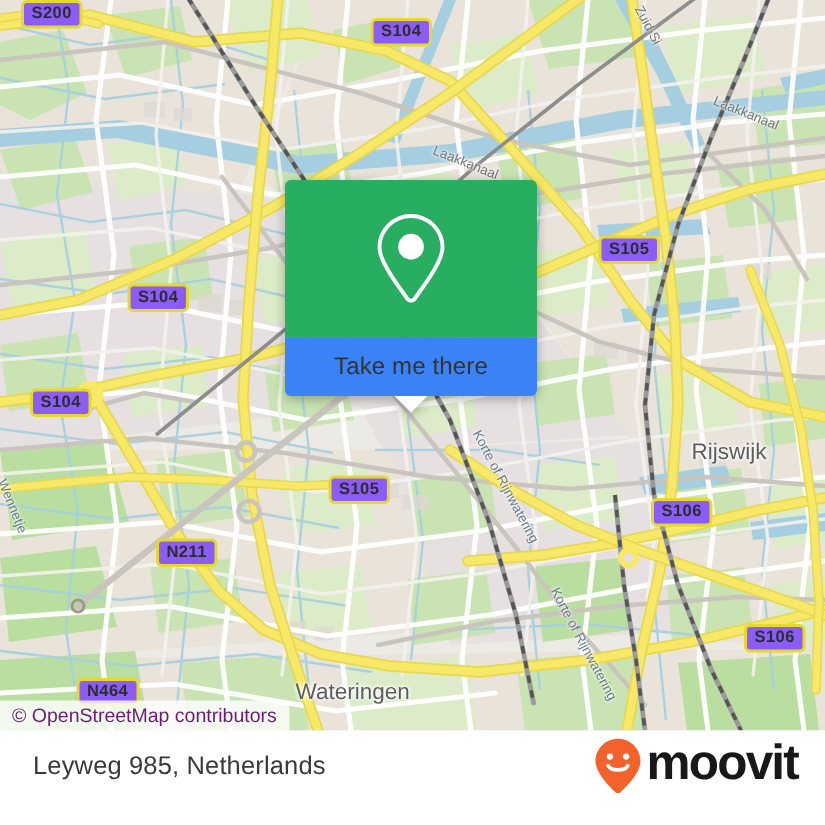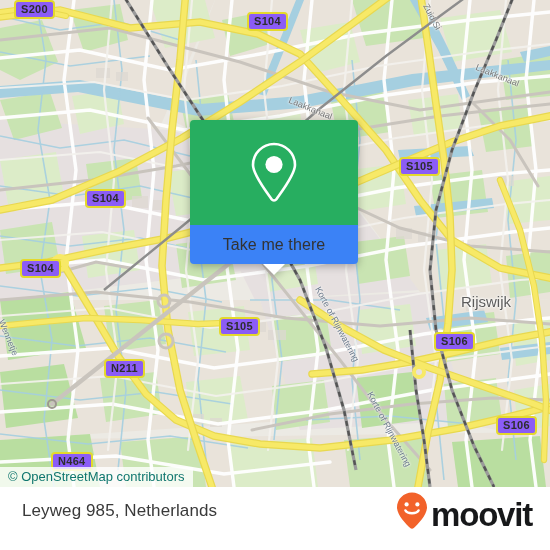--- a/index.html
+++ b/index.html
@@ -84,39 +84,39 @@
     border-left:11px solid transparent;
     border-right:11px solid transparent;
     border-top:11px solid #ffffff;
   }
 
   
   #attrib{
     position:absolute;left:0;top:467px;
     background:rgba(255,255,255,.80);
     padding:2px 8px 3px 8px;
-    font-size:13px;color:#0f766e;
+    font-size:13px;color:#701a75;
     line-height:16px;
     border-radius:0 2px 0 0;
   }
 
   
   #footer{
     position:absolute;left:0;top:487px;width:550px;height:63px;
     background:#ffffff;overflow:hidden;
   }
   #footer-inner{
     position:relative;width:550px;height:63px;
     display:flex;align-items:center;justify-content:space-between;
     padding:0 18px 16px 22px;box-sizing:border-box;
   }
   #address{
     color:#3a3a3a;font-size:17px;letter-spacing:.1px;
   }
-  #logo{display:flex;align-items:flex-end;}
+  #logo{display:flex;align-items:flex-start;}
   #logo-word{
     color:#17181a;font-size:33px;font-weight:bold;
     letter-spacing:-1.2px;line-height:33px;
     margin-left:1px;
   }
 </style>
 </head>
 <body>
 
 <div id="app">
@@ -362,20 +362,21 @@
     <div class="shield" style="left:399px;top:157px;">S105</div>
     <div class="shield" style="left:85px;top:189px;">S104</div>
     <div class="shield" style="left:20px;top:259px;">S104</div>
     <div class="shield" style="left:219px;top:317px;">S105</div>
     <div class="shield" style="left:434px;top:332px;">S106</div>
     <div class="shield" style="left:104px;top:359px;">N211</div>
     <div class="shield" style="left:496px;top:416px;">S106</div>
     <div class="shield" style="left:51px;top:452px;">N464</div>
 
     <div class="placelabel" style="left:461px;top:257px;margin-top:36px;">Rijswijk</div>
+    <div class="placelabel" style="left:197px;top:453px;">Wateringen</div>
 
     <div class="waterlabel" style="left:322px;top:285px;transform:rotate(62deg);transform-origin:0 0;">Korte of Rijnwatering</div>
     <div class="waterlabel" style="left:374px;top:390px;transform:rotate(62deg);transform-origin:0 0;">Korte of Rijnwatering</div>
     <div class="waterlabel" style="left:6px;top:318px;transform:rotate(68deg);transform-origin:0 0;">Wennetje</div>
 
     <div class="streetlabel" style="left:291px;top:95px;transform:rotate(22deg);transform-origin:0 0;">Laakkanaal</div>
     <div class="streetlabel" style="left:478px;top:62px;transform:rotate(22deg);transform-origin:0 0;">Laakkanaal</div>
     <div class="streetlabel" style="left:430px;top:2px;transform:rotate(62deg);transform-origin:0 0;">Zuid Si</div>
 
     <div id="callout">

